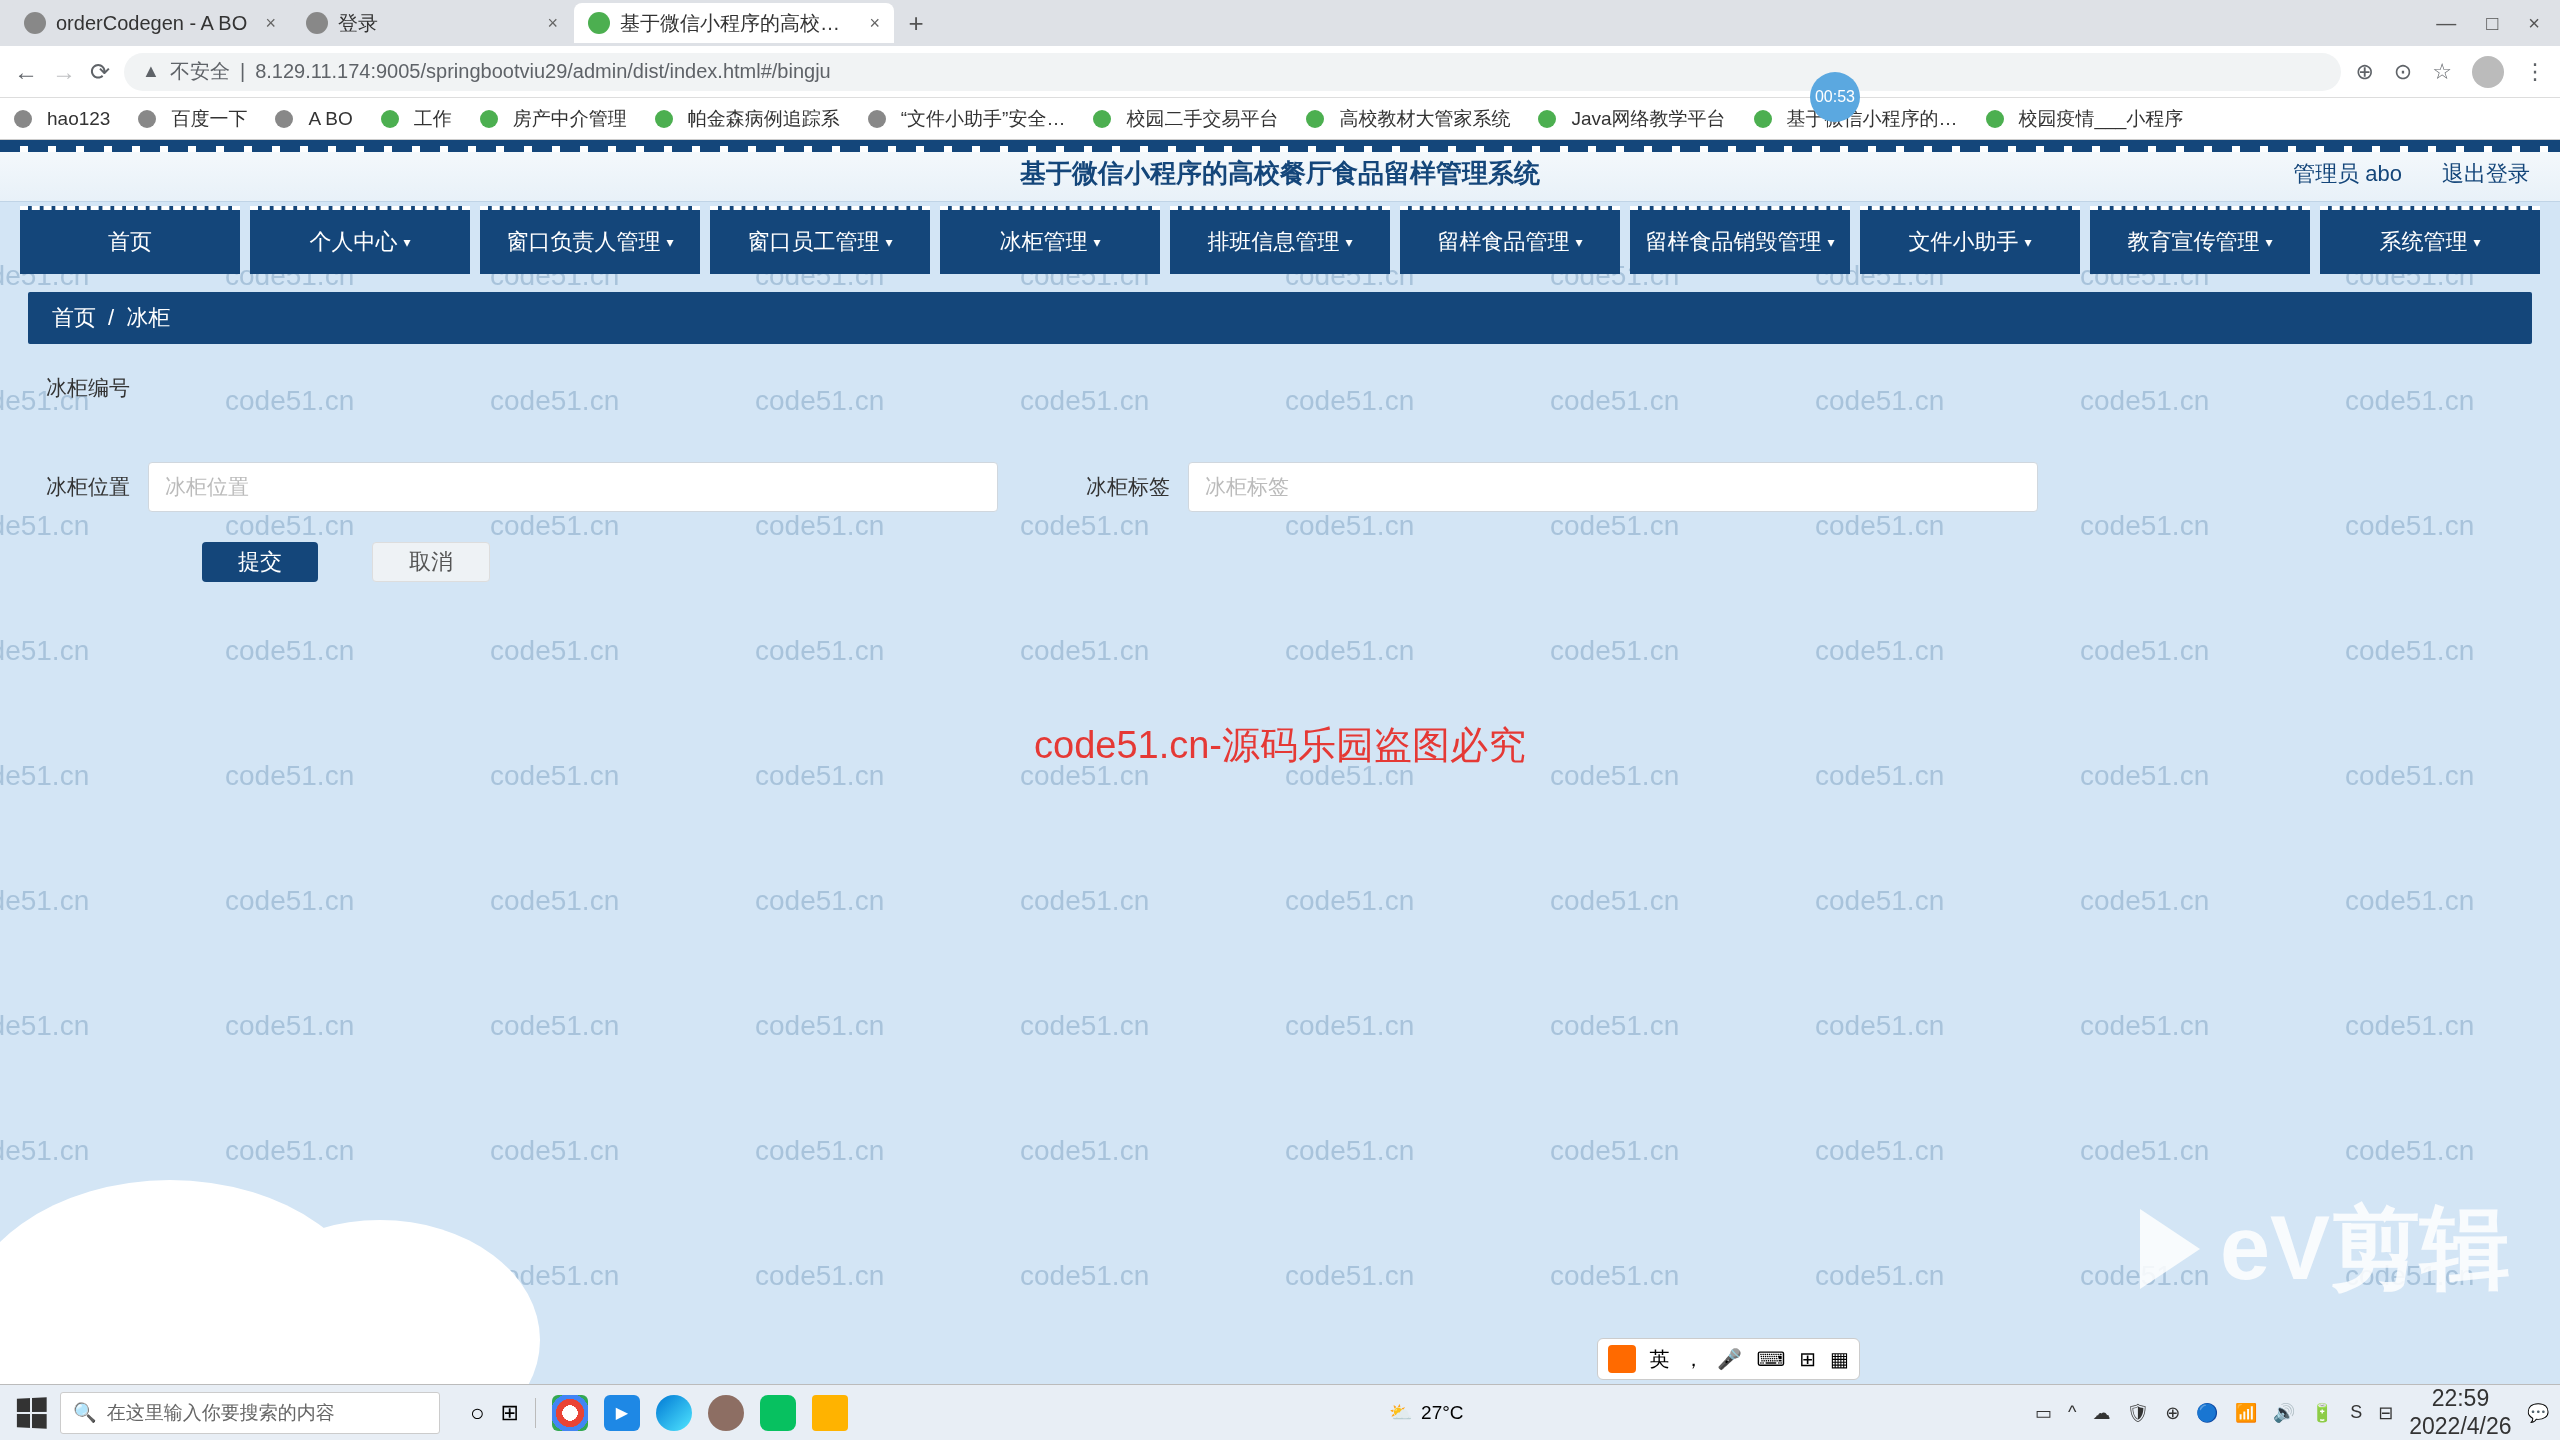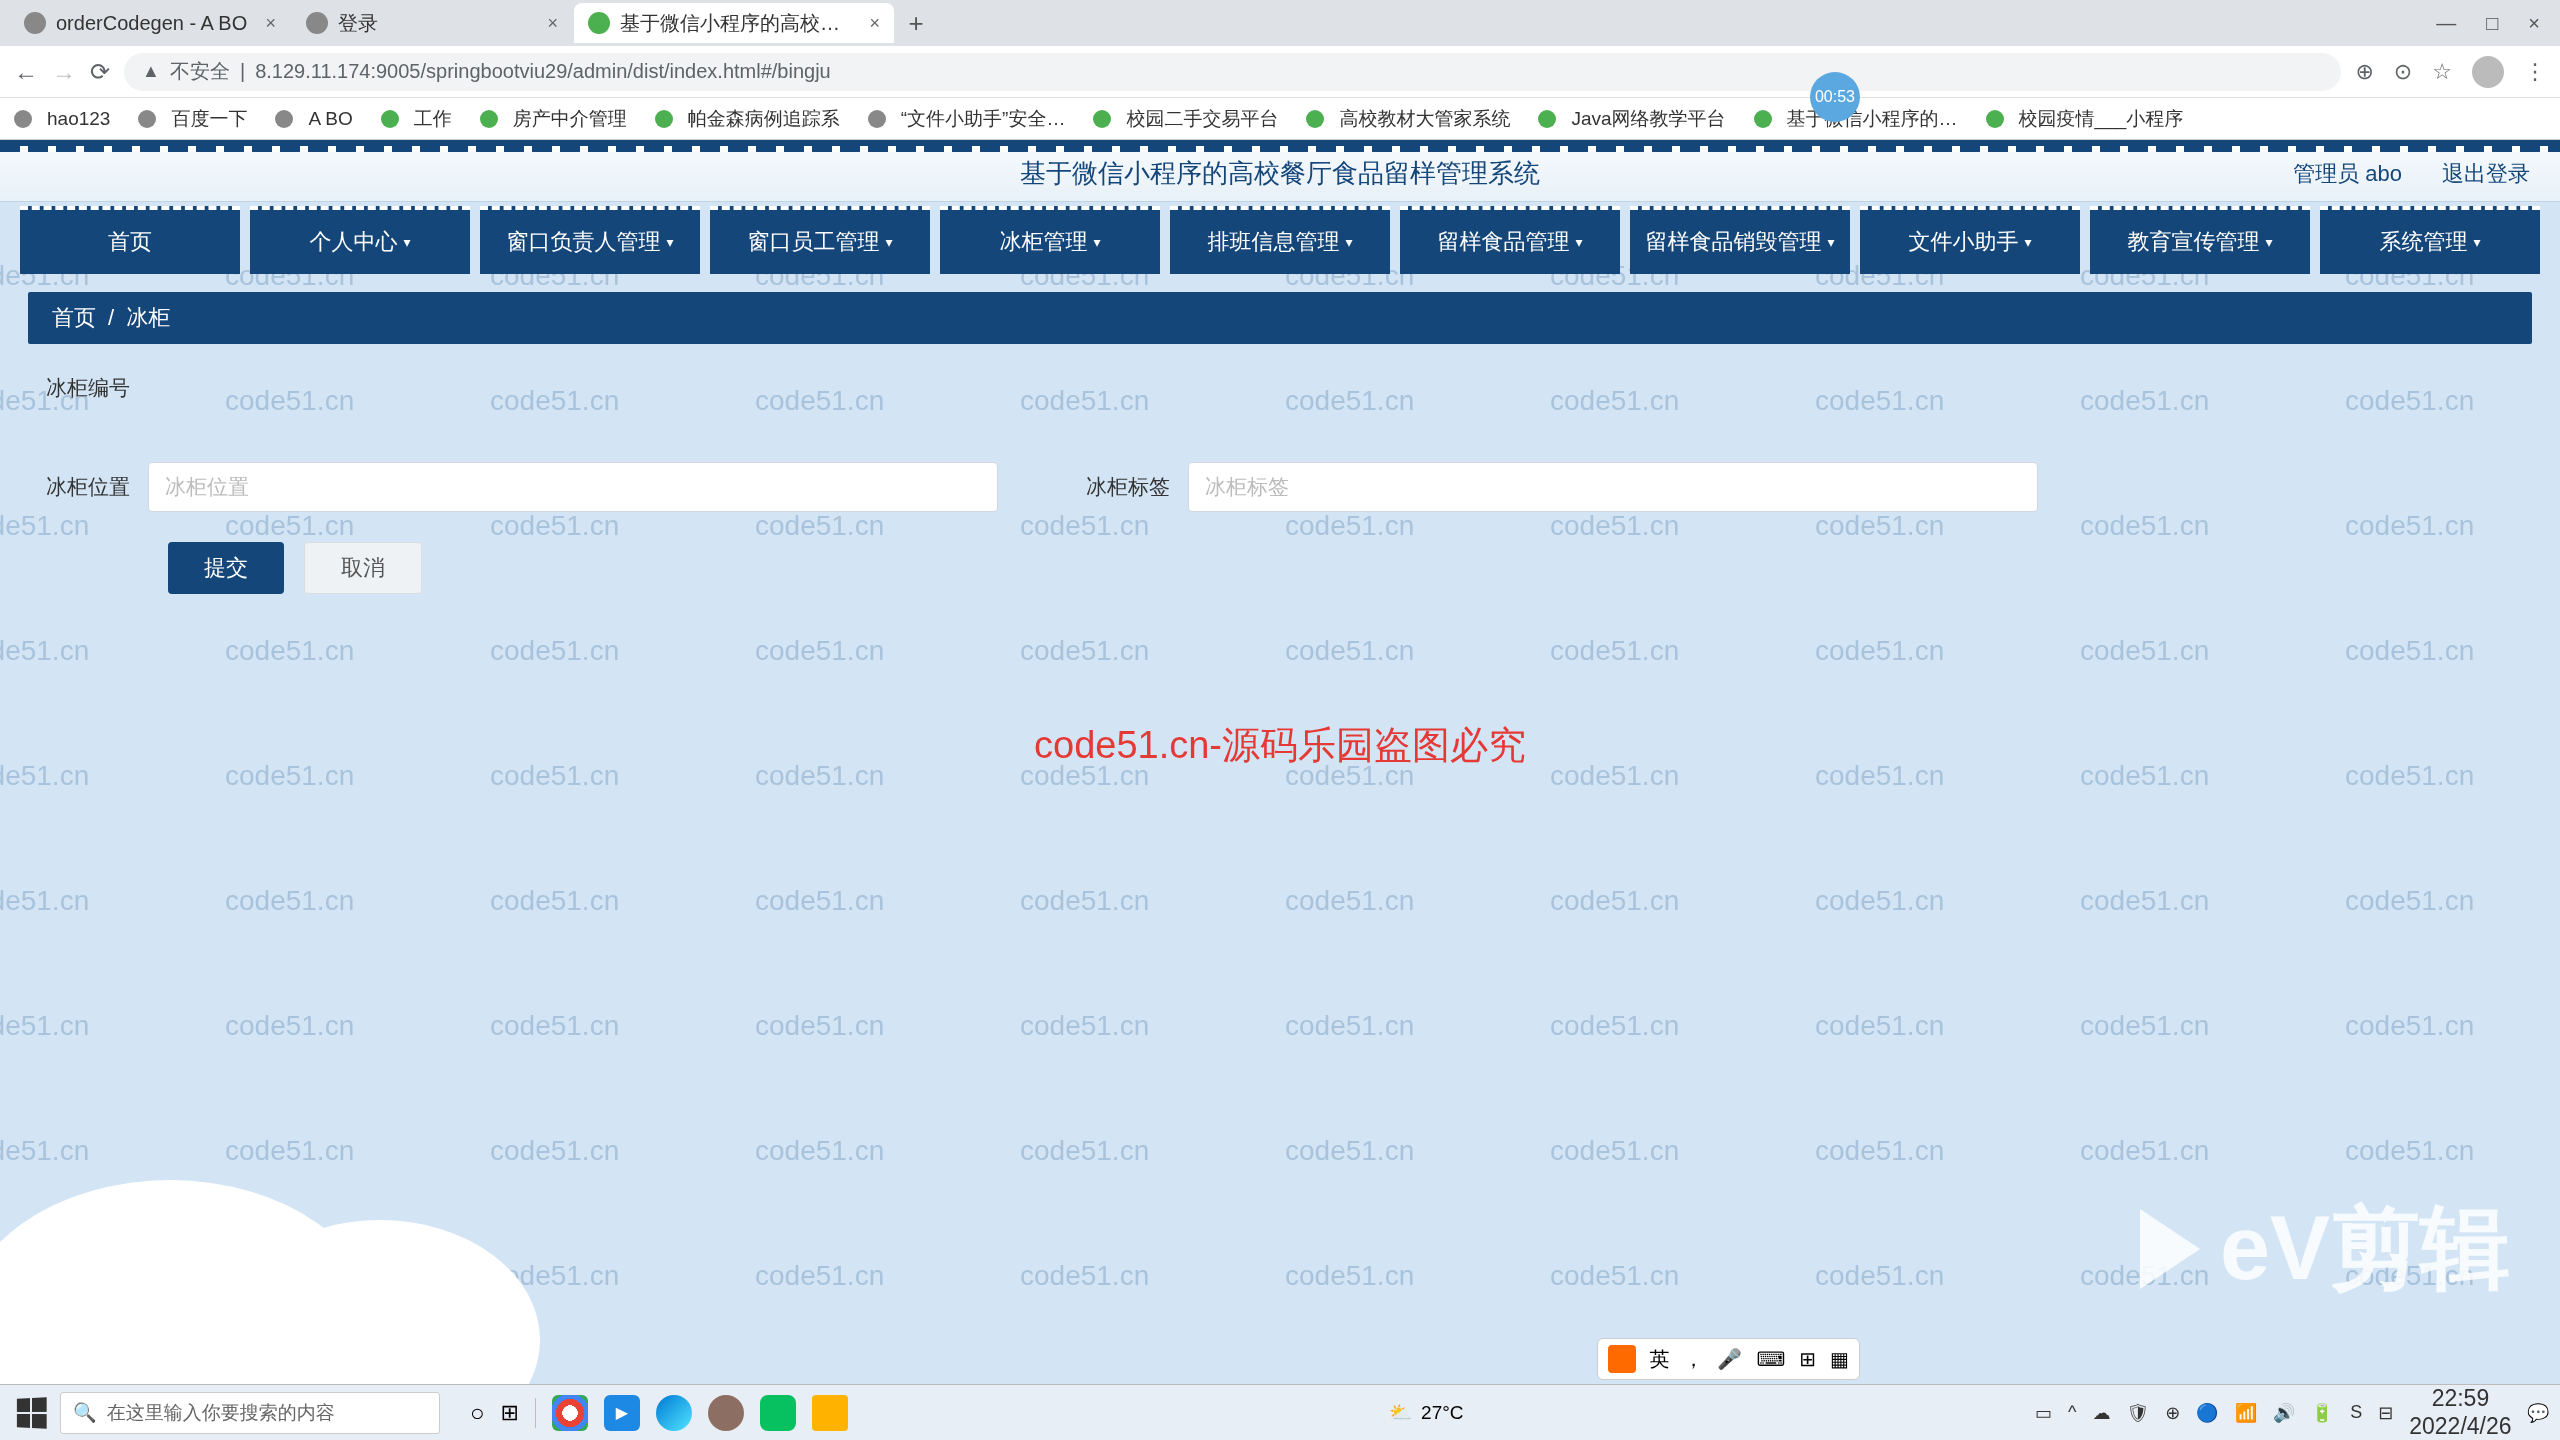--- a/index.html
+++ b/index.html
@@ -29,42 +29,42 @@
 .avatar-circle { width: 32px; height: 32px; border-radius: 50%; background: #bbb; }
 
 .bookmarks { display: flex; align-items: center; height: 42px; background: #fff; padding: 0 14px; gap: 28px; font-size: 19px; border-bottom: 1px solid #ccc; }
 .bookmark { display: flex; align-items: center; gap: 15px; color: #333; cursor: pointer; white-space: nowrap; }
 .bookmark .bm-ico { width: 18px; height: 18px; border-radius: 50%; background: #4caf50; flex-shrink: 0; }
 .bookmark .bm-ico.gray { background: #888; }
 
 
 .app-header { position: relative; z-index: 2; background: linear-gradient(#f5f9fc, #e8f1f8); height: 62px; display: flex; align-items: center; justify-content: center; border-top: 6px solid #14467a; border-bottom: 1px solid #c0d4e6; }
 .app-header::before { content: ""; position: absolute; top: 0; left: 0; right: 0; height: 6px; background: repeating-linear-gradient(90deg, #14467a 0 20px, #fff 20px 28px); }
-.app-title { font-size: 26px; font-weight: normal; color: #14467a; }
+.app-title { font-size: 26px; font-weight: bold; color: #14467a; }
 .header-right { position: absolute; right: 30px; display: flex; gap: 40px; font-size: 22px; color: #14467a; }
 
 
 .nav-menu { position: relative; z-index: 2; display: flex; height: 68px; background: transparent; padding: 0 20px; gap: 10px; margin-top: 4px; }
 .nav-item { flex: 1; background: #14467a; color: #fff; display: flex; align-items: center; justify-content: center; font-size: 22px; cursor: pointer; position: relative; border-top: 4px dashed #fff; }
 .nav-item .chev { margin-left: 6px; font-size: 14px; }
 
 
 .content-wrap { position: relative; z-index: 2; padding: 18px 28px; }
 .breadcrumb { background: #14467a; color: #fff; height: 52px; display: flex; align-items: center; padding: 0 24px; font-size: 22px; border-radius: 2px; }
 .breadcrumb .sep { margin: 0 12px; }
 
 .form-area { background: rgba(255,255,255,0.0); padding: 30px 10px; }
 .form-row { display: flex; gap: 80px; margin-bottom: 30px; }
 .form-group { display: flex; align-items: center; width: 960px; }
 .form-label { width: 110px; text-align: right; padding-right: 18px; font-size: 21px; color: #333; }
 .form-input { flex: 1; height: 50px; border: 1px solid #d0d7de; border-radius: 4px; padding: 0 16px; font-size: 21px; color: #555; background: #fff; }
 .form-input::placeholder { color: #bbb; }
 
 .btn-row { display: flex; gap: 20px; padding-left: 130px; margin-top: 20px; }
-.btn { height: 52px; padding: 0 36px; border: none; border-radius: 4px; font-size: 22px; cursor: pointer; }
+.btn { height: 40px; padding: 0 36px; border: none; border-radius: 4px; font-size: 22px; cursor: pointer; margin-left: 34px; }
 .btn-primary { background: #14467a; color: #fff; }
 .btn-default { background: #eef2f5; color: #555; border: 1px solid #ddd; }
 
 
 .red-mark { position: absolute; left: 50%; top: 720px; transform: translateX(-50%); color: #e53935; font-size: 38px; font-weight: 500; z-index: 3; white-space: nowrap; }
 
 
 .timer-badge { position: absolute; top: 72px; right: 700px; width: 50px; height: 50px; border-radius: 50%; background: #5ba8e0; color: #fff; display: flex; align-items: center; justify-content: center; font-size: 16px; z-index: 5; }
 
 

